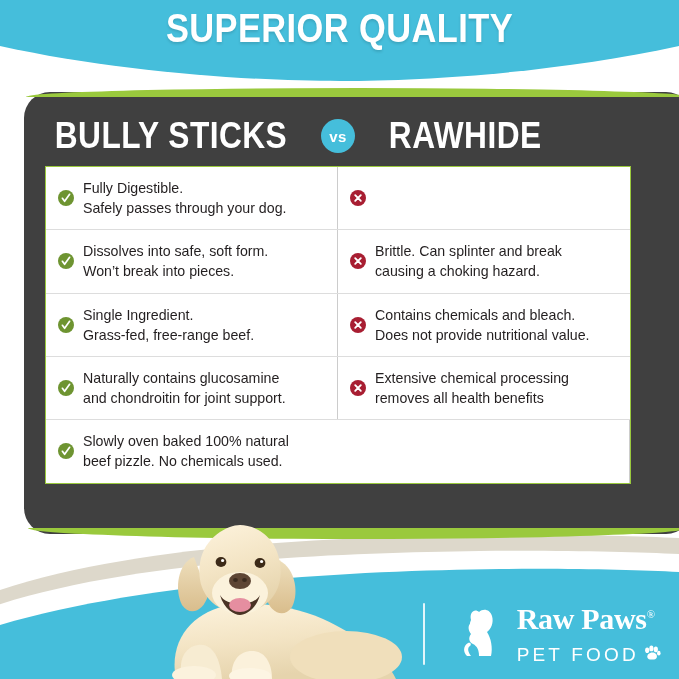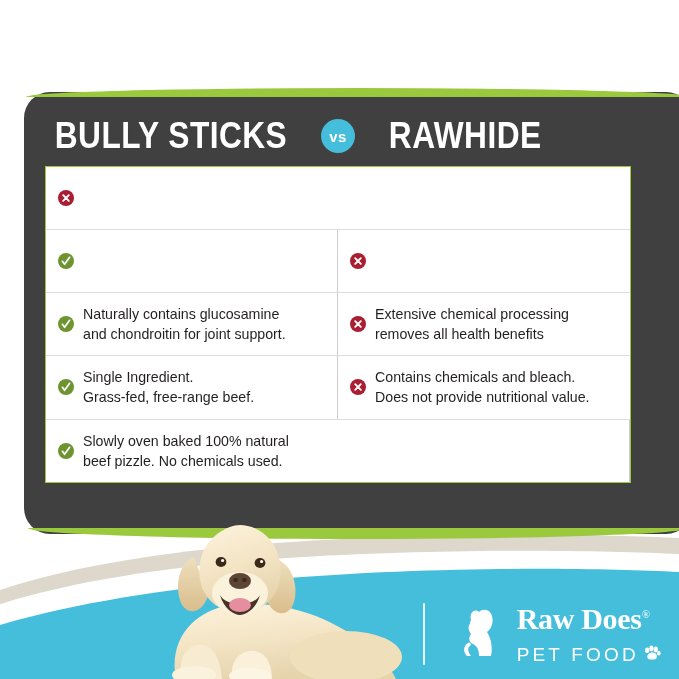--- a/index.html
+++ b/index.html
@@ -277,93 +277,109 @@
 
       <ellipse cx="132" cy="62" rx="11" ry="8" fill="#5d4534"></ellipse>
       <ellipse cx="127.5" cy="61" rx="2.4" ry="2" fill="#3a2a1e"></ellipse>
       <ellipse cx="136.5" cy="61" rx="2.4" ry="2" fill="#3a2a1e"></ellipse>
 
       <path d="M 112 76 C 118 88, 146 88, 152 76 C 148 90, 138 96, 132 96 C 126 96, 116 90, 112 76 Z" fill="#4a3324"></path>
       <ellipse cx="132" cy="86" rx="11" ry="7" fill="#e58ea0"></ellipse>
     </svg>
   </div>
 
+  <div class="top-banner">
+    <svg width="679" height="86" viewBox="0 0 679 86" xmlns="http://www.w3.org/2000/svg">
+      <path d="M 0 0 L 679 0 L 679 46 C 560 72, 430 81, 340 81 C 250 81, 118 72, 0 46 Z" fill="#45bedb"></path>
+    </svg>
+    <div class="banner-title">SUPERIOR QUALITY</div>
+  </div>
 
   <div class="green-panel">
 
     <div class="vs-heading">
       <div class="vs-word left">BULLY STICKS</div>
       <div class="vs-badge">vs</div>
       <div class="vs-word right">RAWHIDE</div>
     </div>
 
     <div class="table-wrap">
 
       <div class="trow">
+        <div class="tcell left-cell">
+          <span class="badge-icon check">
+            <svg width="16" height="16" viewBox="0 0 16 16">
+                <path d="M4.4 8.3 L6.6 11.3 L11.6 4.3" stroke="#ffffff" stroke-width="1.7" fill="none" stroke-linecap="round" stroke-linejoin="round"></path>
+              </svg>
+          </span>
+          <span class="cell-text">Fully Digestible.<br>Safely passes through your dog.</span>
+        </div>
         <div class="tcell right-cell">
           <span class="badge-icon cross">
             <svg width="16" height="16" viewBox="0 0 16 16">
                 <path d="M5.2 5.2 L10.8 10.8 M10.8 5.2 L5.2 10.8" stroke="#ffffff" stroke-width="1.9" stroke-linecap="round"></path>
               </svg>
           </span>
         </div>
       </div>
 
       <div class="trow">
         <div class="tcell left-cell">
           <span class="badge-icon check">
             <svg width="16" height="16" viewBox="0 0 16 16">
                 <path d="M4.4 8.3 L6.6 11.3 L11.6 4.3" stroke="#ffffff" stroke-width="1.7" fill="none" stroke-linecap="round" stroke-linejoin="round"></path>
               </svg>
           </span>
+          <span class="cell-text">Dissolves into safe, soft form.<br>Won’t break into pieces.</span>
         </div>
         <div class="tcell right-cell">
           <span class="badge-icon cross">
             <svg width="16" height="16" viewBox="0 0 16 16">
                 <path d="M5.2 5.2 L10.8 10.8 M10.8 5.2 L5.2 10.8" stroke="#ffffff" stroke-width="1.9" stroke-linecap="round"></path>
               </svg>
           </span>
+          <span class="cell-text">Brittle. Can splinter and break<br>causing a choking hazard.</span>
         </div>
       </div>
 
       <div class="trow">
         <div class="tcell left-cell">
           <span class="badge-icon check">
             <svg width="16" height="16" viewBox="0 0 16 16">
                 <path d="M4.4 8.3 L6.6 11.3 L11.6 4.3" stroke="#ffffff" stroke-width="1.7" fill="none" stroke-linecap="round" stroke-linejoin="round"></path>
               </svg>
           </span>
-          <span class="cell-text">Naturally contains glucosamine<br>and chondroitin for joint support.</span>
+          <span class="cell-text">Single Ingredient.<br>Grass-fed, free-range beef.</span>
         </div>
         <div class="tcell right-cell">
           <span class="badge-icon cross">
             <svg width="16" height="16" viewBox="0 0 16 16">
                 <path d="M5.2 5.2 L10.8 10.8 M10.8 5.2 L5.2 10.8" stroke="#ffffff" stroke-width="1.9" stroke-linecap="round"></path>
               </svg>
           </span>
-          <span class="cell-text">Extensive chemical processing<br>removes all health benefits</span>
+          <span class="cell-text">Contains chemicals and bleach.<br>Does not provide nutritional value.</span>
         </div>
       </div>
 
       <div class="trow">
         <div class="tcell left-cell">
           <span class="badge-icon check">
             <svg width="16" height="16" viewBox="0 0 16 16">
                 <path d="M4.4 8.3 L6.6 11.3 L11.6 4.3" stroke="#ffffff" stroke-width="1.7" fill="none" stroke-linecap="round" stroke-linejoin="round"></path>
               </svg>
           </span>
-          <span class="cell-text">Single Ingredient.<br>Grass-fed, free-range beef.</span>
+          <span class="cell-text">Naturally contains glucosamine<br>and chondroitin for joint support.</span>
         </div>
         <div class="tcell right-cell">
           <span class="badge-icon cross">
             <svg width="16" height="16" viewBox="0 0 16 16">
                 <path d="M5.2 5.2 L10.8 10.8 M10.8 5.2 L5.2 10.8" stroke="#ffffff" stroke-width="1.9" stroke-linecap="round"></path>
               </svg>
           </span>
-          <span class="cell-text">Contains chemicals and bleach.<br>Does not provide nutritional value.</span>
+          <span class="cell-text">Extensive chemical processing<br>removes all health benefits</span>
         </div>
       </div>
 
       <div class="trow">
         <div class="tcell left-cell">
           <span class="badge-icon check">
             <svg width="16" height="16" viewBox="0 0 16 16">
                 <path d="M4.4 8.3 L6.6 11.3 L11.6 4.3" stroke="#ffffff" stroke-width="1.7" fill="none" stroke-linecap="round" stroke-linejoin="round"></path>
               </svg>
           </span>
@@ -381,21 +397,21 @@
 
         <path d="M 14 14 C 12 6, 18 2, 22 6 C 26 2, 33 3, 35 10 C 37 17, 34 23, 30 26 C 34 32, 36 42, 34 50 L 26 50 C 27 42, 25 34, 20 30 C 14 26, 11 20, 14 14 Z" fill="#ffffff"></path>
 
         <path d="M 14 28 C 11 24, 11 20, 13 18 L 16 23 C 19 21, 23 21, 26 23 L 29 18 C 31 20, 31 25, 28 28 C 31 33, 31 44, 28 50 L 22 50 C 22 44, 20 40, 16 38 C 12 36, 11 32, 14 28 Z" fill="#ffffff"></path>
 
         <path d="M 10 50 C 6 46, 6 40, 11 37 C 13 36, 15 38, 13 40 C 10 42, 11 46, 14 50 Z" fill="#ffffff"></path>
       </svg>
     </div>
     <div class="logo-text-block">
       <div class="logo-line1">
-        <span>Raw Does</span><span class="logo-reg">®</span>
+        <span>Raw Paws</span><span class="logo-reg">®</span>
       </div>
       <div class="logo-line2">
         <span>PET FOOD</span>
         <span class="paw-icon">
           <svg width="18" height="16" viewBox="0 0 18 16" xmlns="http://www.w3.org/2000/svg">
             <ellipse cx="4.2" cy="5.2" rx="2.1" ry="2.8" fill="#ffffff"></ellipse>
             <ellipse cx="8.4" cy="3.4" rx="2.1" ry="2.9" fill="#ffffff"></ellipse>
             <ellipse cx="12.8" cy="4.4" rx="2.1" ry="2.8" fill="#ffffff"></ellipse>
             <ellipse cx="15.8" cy="8.2" rx="1.8" ry="2.4" fill="#ffffff"></ellipse>
             <path d="M 9.4 7.6 C 12.6 7.6, 14.6 10.2, 13.8 12.6 C 13.1 14.8, 10.6 14.6, 9 14.6 C 7.4 14.6, 5 14.8, 4.4 12.6 C 3.7 10.2, 6.2 7.6, 9.4 7.6 Z" fill="#ffffff"></path>

